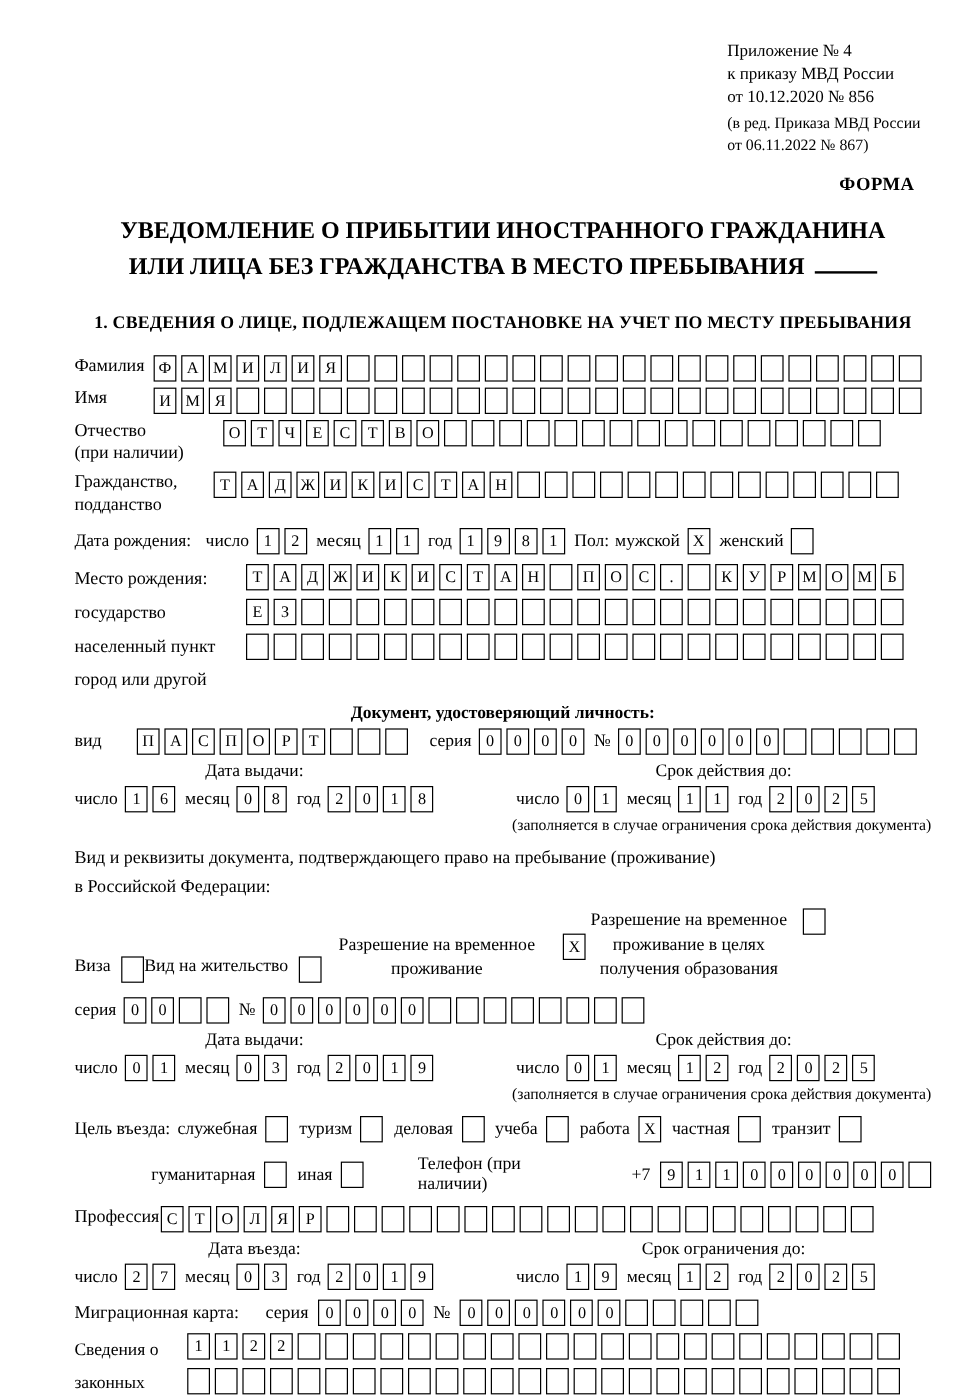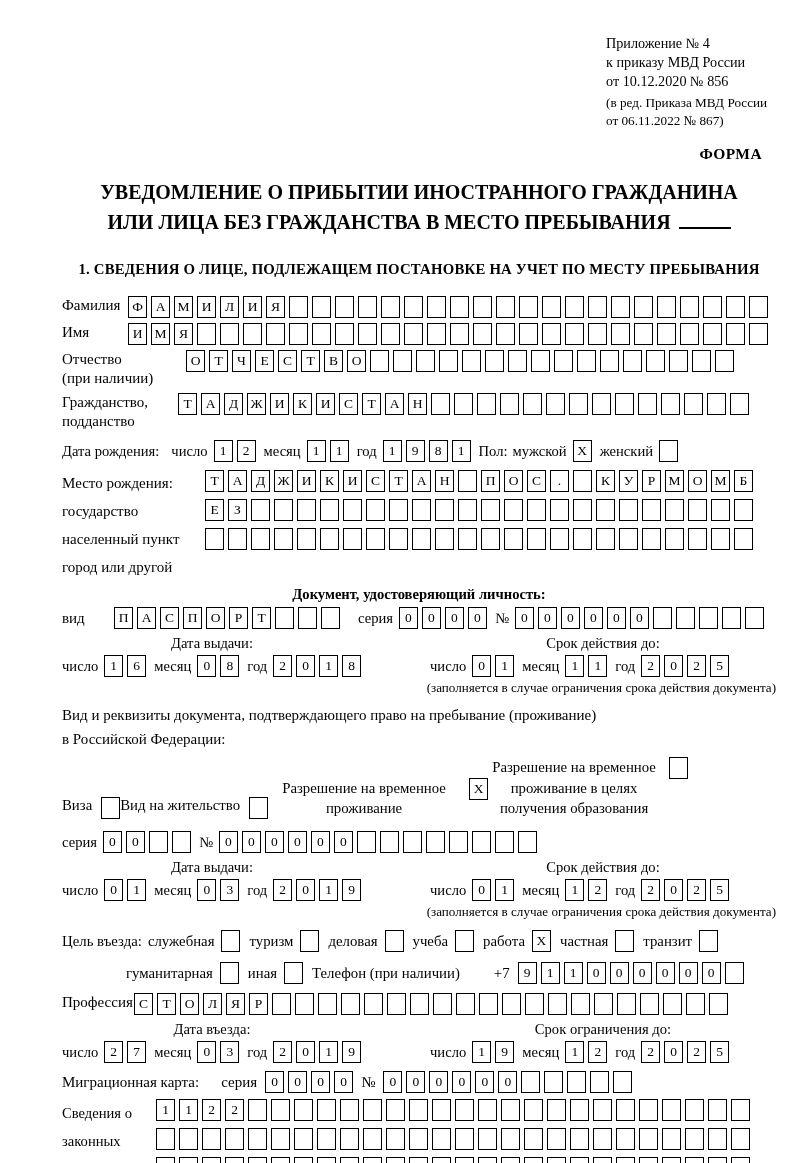--- a/index.html
+++ b/index.html
@@ -42,21 +42,21 @@
   .opt { display:flex; align-items:flex-start; gap:9px; font-size:14.8px; }
   .opt .cells { margin-top:0; }
   .optlbl-c { text-align:center; line-height:1.4; }
   .w185 { width:192px; } .w170 { width:172px; }
 
   
   .prow { display:flex; align-items:center; font-size:14.8px; margin-top:10px; flex-wrap:nowrap; }
   .pitem { display:flex; align-items:center; margin-right:9px; }
   .pitem .cells { margin-left:7px; }
   .indent2 { margin-left:64px; }
-  .phone-lbl { }
+  .phone-lbl { margin-left:36px; }
   .phone-pre { margin-left:34px; margin-right:8px; }
 
   .mig { display:flex; align-items:center; font-size:15px; margin-top:8px; }
   .mig .slbl { margin-left:22px; margin-right:8px; }
   .mig .nlbl { margin:0 8px; }
 
   .reps { display:flex; margin-top:6px; }
   .reps .lblcol { width:94px; font-size:14.6px; line-height:1.92; flex:none; }
 </style>
 </head>

